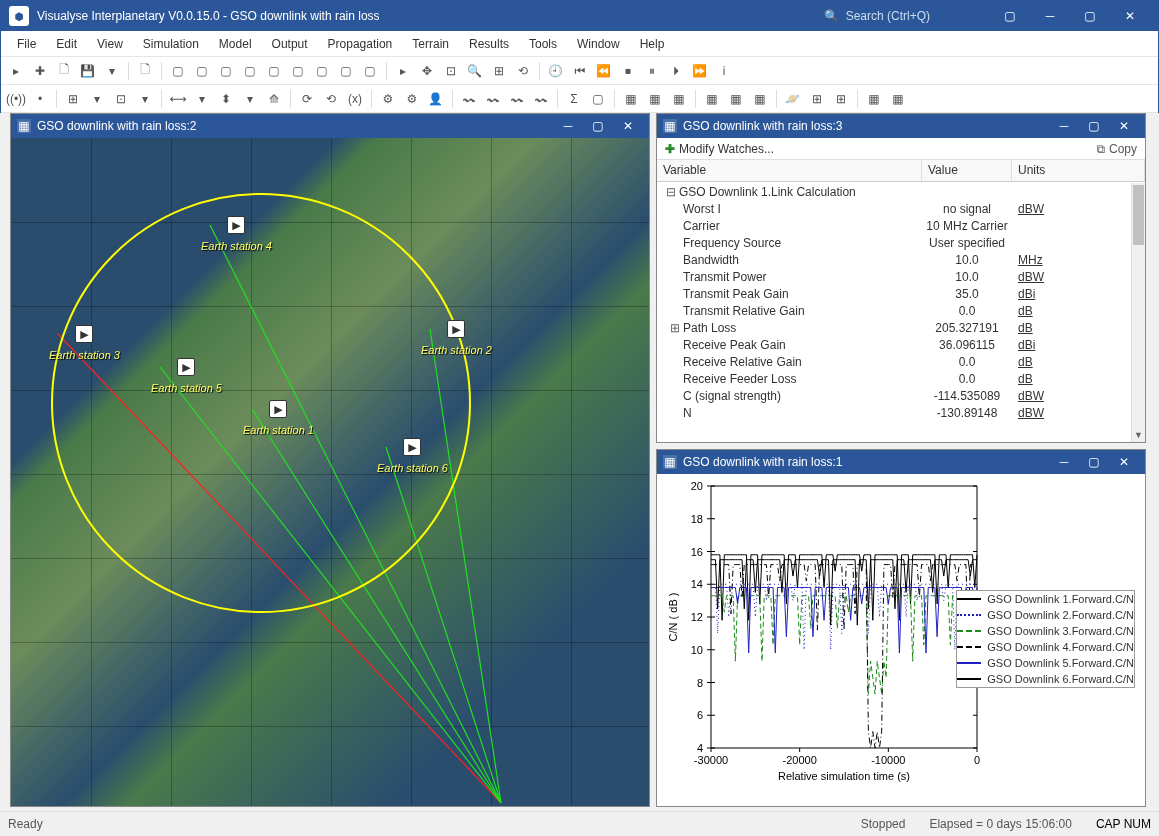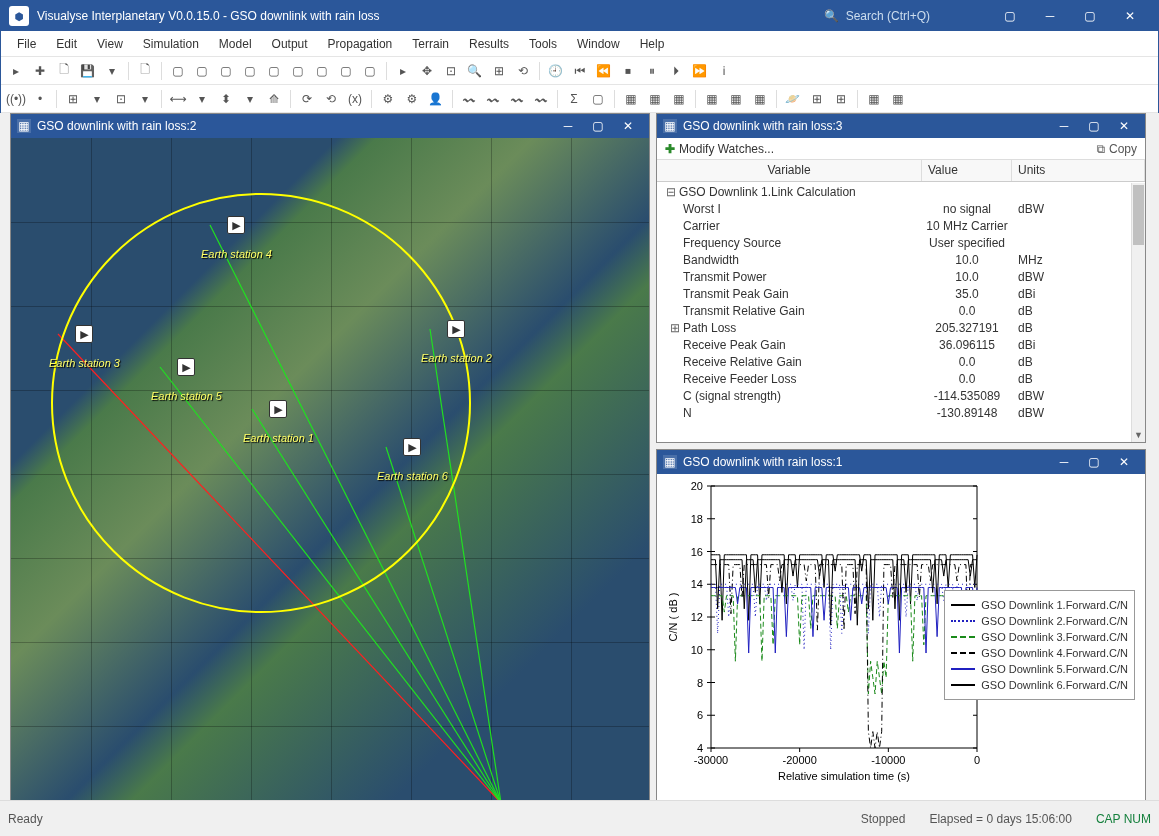--- a/index.html
+++ b/index.html
@@ -20,46 +20,46 @@
 .pane-title { height:24px; background:#2b579a; color:white; display:flex; align-items:center; padding:0 6px; font-size:12px; }
 .pane-title .pt-icon { width:14px; height:14px; margin-right:6px; display:inline-flex; align-items:center; justify-content:center; background:rgba(255,255,255,0.15); }
 .pane-title .ptspacer { flex:1; }
 .pane-title .ptbtn { width:30px; height:20px; display:flex; align-items:center; justify-content:center; color:white; }
 .pane-body { flex:1; position:relative; overflow:hidden; }
 .map { position:absolute; inset:0; background: linear-gradient(135deg,#2a4d6e 0%, #2a4d6e 25%, #4a7a4a 28%, #6b8c5a 40%, #2a4d6e 55%, #4a7a4a 60%, #2a4d6e 80%); }
 .gridline { position:absolute; background:rgba(0,0,0,0.25); }
 .circle { position:absolute; border:2px solid #ffff00; border-radius:50%; }
 .station { position:absolute; display:flex; flex-direction:column; align-items:center; }
 .station .sicon { width:18px; height:18px; background:white; border:1px solid #333; border-radius:2px; display:flex; align-items:center; justify-content:center; font-size:11px; }
-.station .slabel { color:#ffff66; font-style:italic; font-size:11px; margin-top:14px; text-shadow:1px 1px 1px #000; white-space:nowrap; }
+.station .slabel { color:#ffff66; font-style:italic; font-size:11px; margin-top:6px; text-shadow:1px 1px 1px #000; white-space:nowrap; }
 svg.links { position:absolute; inset:0; }
 .watches-bar { height:22px; border-bottom:1px solid #ddd; display:flex; align-items:center; padding:0 8px; font-size:12px; }
 .watches-bar .plus { color:#2a8a2a; margin-right:4px; font-weight:bold; }
 .watches-bar .cspacer{flex:1;}
 .watches-bar .copy { color:#555; display:flex; align-items:center; gap:4px; }
 .table-head { height:22px; border-bottom:1px solid #ccc; display:flex; background:#f8f8f8; }
 .table-head .th { padding:3px 6px; border-right:1px solid #ddd; font-size:12px; color:#333; }
-.th-var { flex: 0 0 265px; text-align: center; } .th-val { flex: 0 0 90px; } .th-unit { flex: 1; }
+.th-var { flex: 0 0 265px; } .th-val { flex: 0 0 90px; } .th-unit { flex: 1; }
 .table-body { position:absolute; top:45px; left:0; right:14px; bottom:0; overflow:hidden; }
 .trow { display:flex; height:17px; align-items:center; font-size:12px; }
 .trow .tc-var { flex:0 0 265px; padding-left: 26px; }
 .trow.group .tc-var { padding-left:8px; font-weight:normal; }
 .trow .tc-val { flex:0 0 90px; text-align:center; }
-.trow .tc-unit { flex:1; padding-left:6px; }
+.trow .tc-unit { flex:1; padding-left:6px;text-decoration:underline; }
 .trow .exp { display:inline-block; width:12px; text-align:center; color:#666; margin-right:2px;}
 .scroll { position:absolute; right:0; top:45px; bottom:0; width:14px; background:#f0f0f0; border-left:1px solid #ddd; }
 .scroll .thumb { position:absolute; left:1px; right:1px; top:2px; height:60px; background:#c0c0c0; }
 .scroll .arrow { position:absolute; left:0; right:0; height:14px; display:flex; align-items:center; justify-content:center; color:#666; font-size:9px; background:#f0f0f0;}
 .chart { position:absolute; inset:0; padding:6px 4px 4px 6px; }
 .chart-title { text-align:center; font-size:14px; margin-bottom:4px; }
 .chart-area { position:relative; height: calc(100% - 24px); }
-.legend { position:absolute; right:6px; top:110px; background:white; border:1px solid #999; padding:6px; font-size:11px; }
+.legend { position:absolute; right:6px; top:110px; background:white; border:1px solid #999; font-size:11px; }
 .legend .lrow { display:flex; align-items:center; gap:6px; height:16px; }
 .legend .lsw { width:24px; height:2px; }
-.statusbar { position:absolute; bottom:0; left:0; right:0; height:36px; background:#f0f0f0; border-top:1px solid #ddd; display:flex; align-items:center; padding:0 8px; font-size:12px; color:#555; }
+.statusbar { position:absolute; bottom:0; left:0; right:0; height:25px; background:#f0f0f0; border-top:1px solid #ddd; display:flex; align-items:center; padding:0 8px; font-size:12px; color:#555; }
 .statusbar .sbspacer{flex:1;}
 .statusbar .sbitem { margin-left:24px; }
 </style>
 </head>
 <body>
 
 <div class="titlebar">
   <div class="logo">⬢</div>
   <div class="title">Visualyse Interplanetary V0.0.15.0 - GSO downlink with rain loss</div>
   <div class="spacer"></div>
@@ -442,14 +442,14 @@
     </div>
   </div>
 
 </div>
 
 <div class="statusbar">
   <span>Ready</span>
   <span class="sbspacer"></span>
   <span class="sbitem">Stopped</span>
   <span class="sbitem">Elapsed = 0 days 15:06:00</span>
-  <span class="sbitem" style="color:#15803d">CAP NUM</span>
+  <span class="sbitem" style="color:#000000">CAP NUM</span>
 </div>
 
 </body></html>

